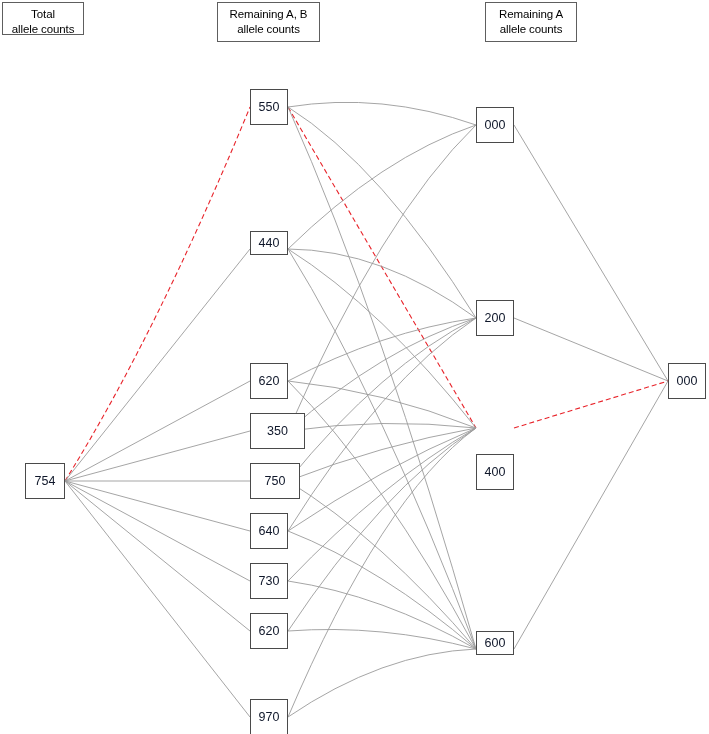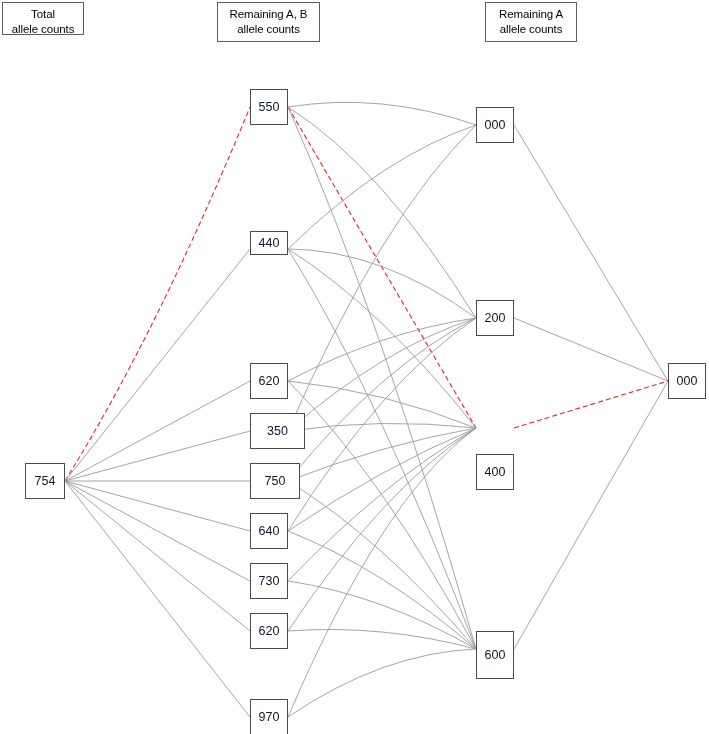--- a/index.html
+++ b/index.html
@@ -146,21 +146,21 @@
       </div>
       <div class="node" style="left: 476px; top: 107px; width: 38px; height: 36px; border-color: rgb(74, 74, 74);">
         <span>000</span>
       </div>
       <div class="node" style="left: 476px; top: 300px; width: 38px; height: 36px; border-color: rgb(74, 74, 74);">
         <span>200</span>
       </div>
       <div class="node" style="left: 476px; top: 410px; width: 38px; height: 36px; border-color: rgb(74, 74, 74); margin-top: 44px;">
         <span>400</span>
       </div>
-      <div class="node" style="left: 476px; top: 631px; width: 38px; height: 48px; border-color: rgb(74, 74, 74); text-align: center;">
+      <div class="node" style="left: 476px; top: 631px; width: 38px; height: 24px; border-color: rgb(74, 74, 74); text-align: center;">
         <span>600</span>
       </div>
       <div class="node" style="left: 668px; top: 363px; width: 38px; height: 36px; border-color: rgb(74, 74, 74);">
         <span>000</span>
       </div>
     </div>
 
 </div>
 
 </body></html>

